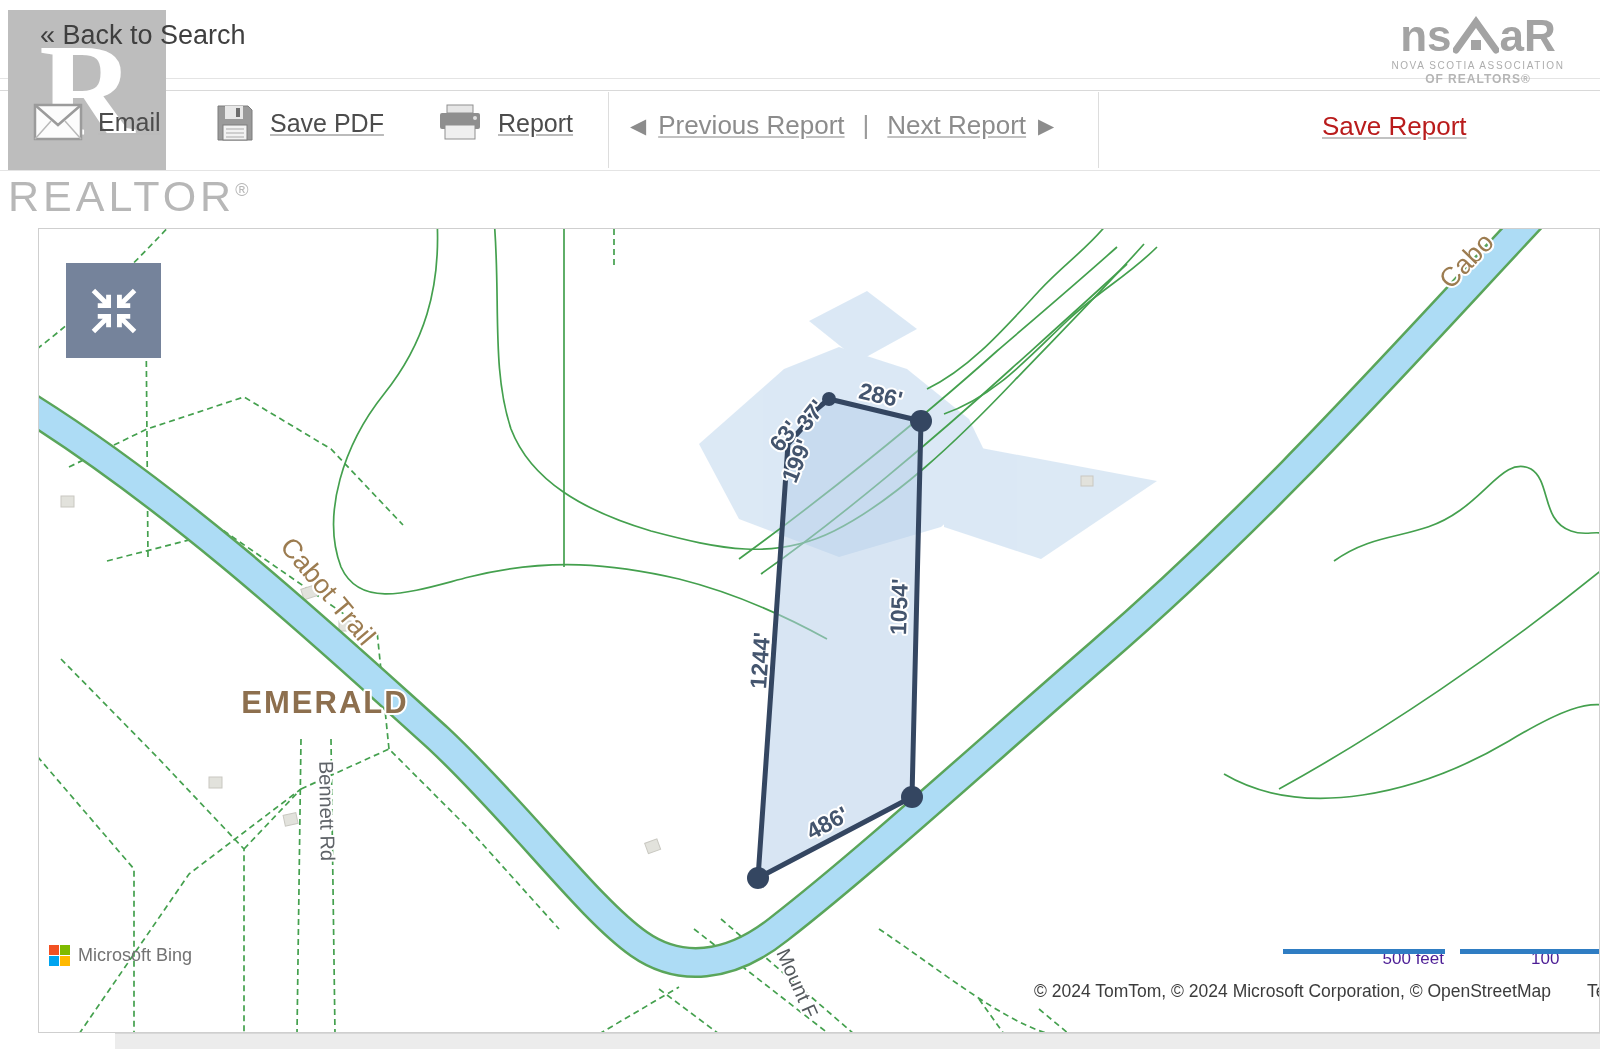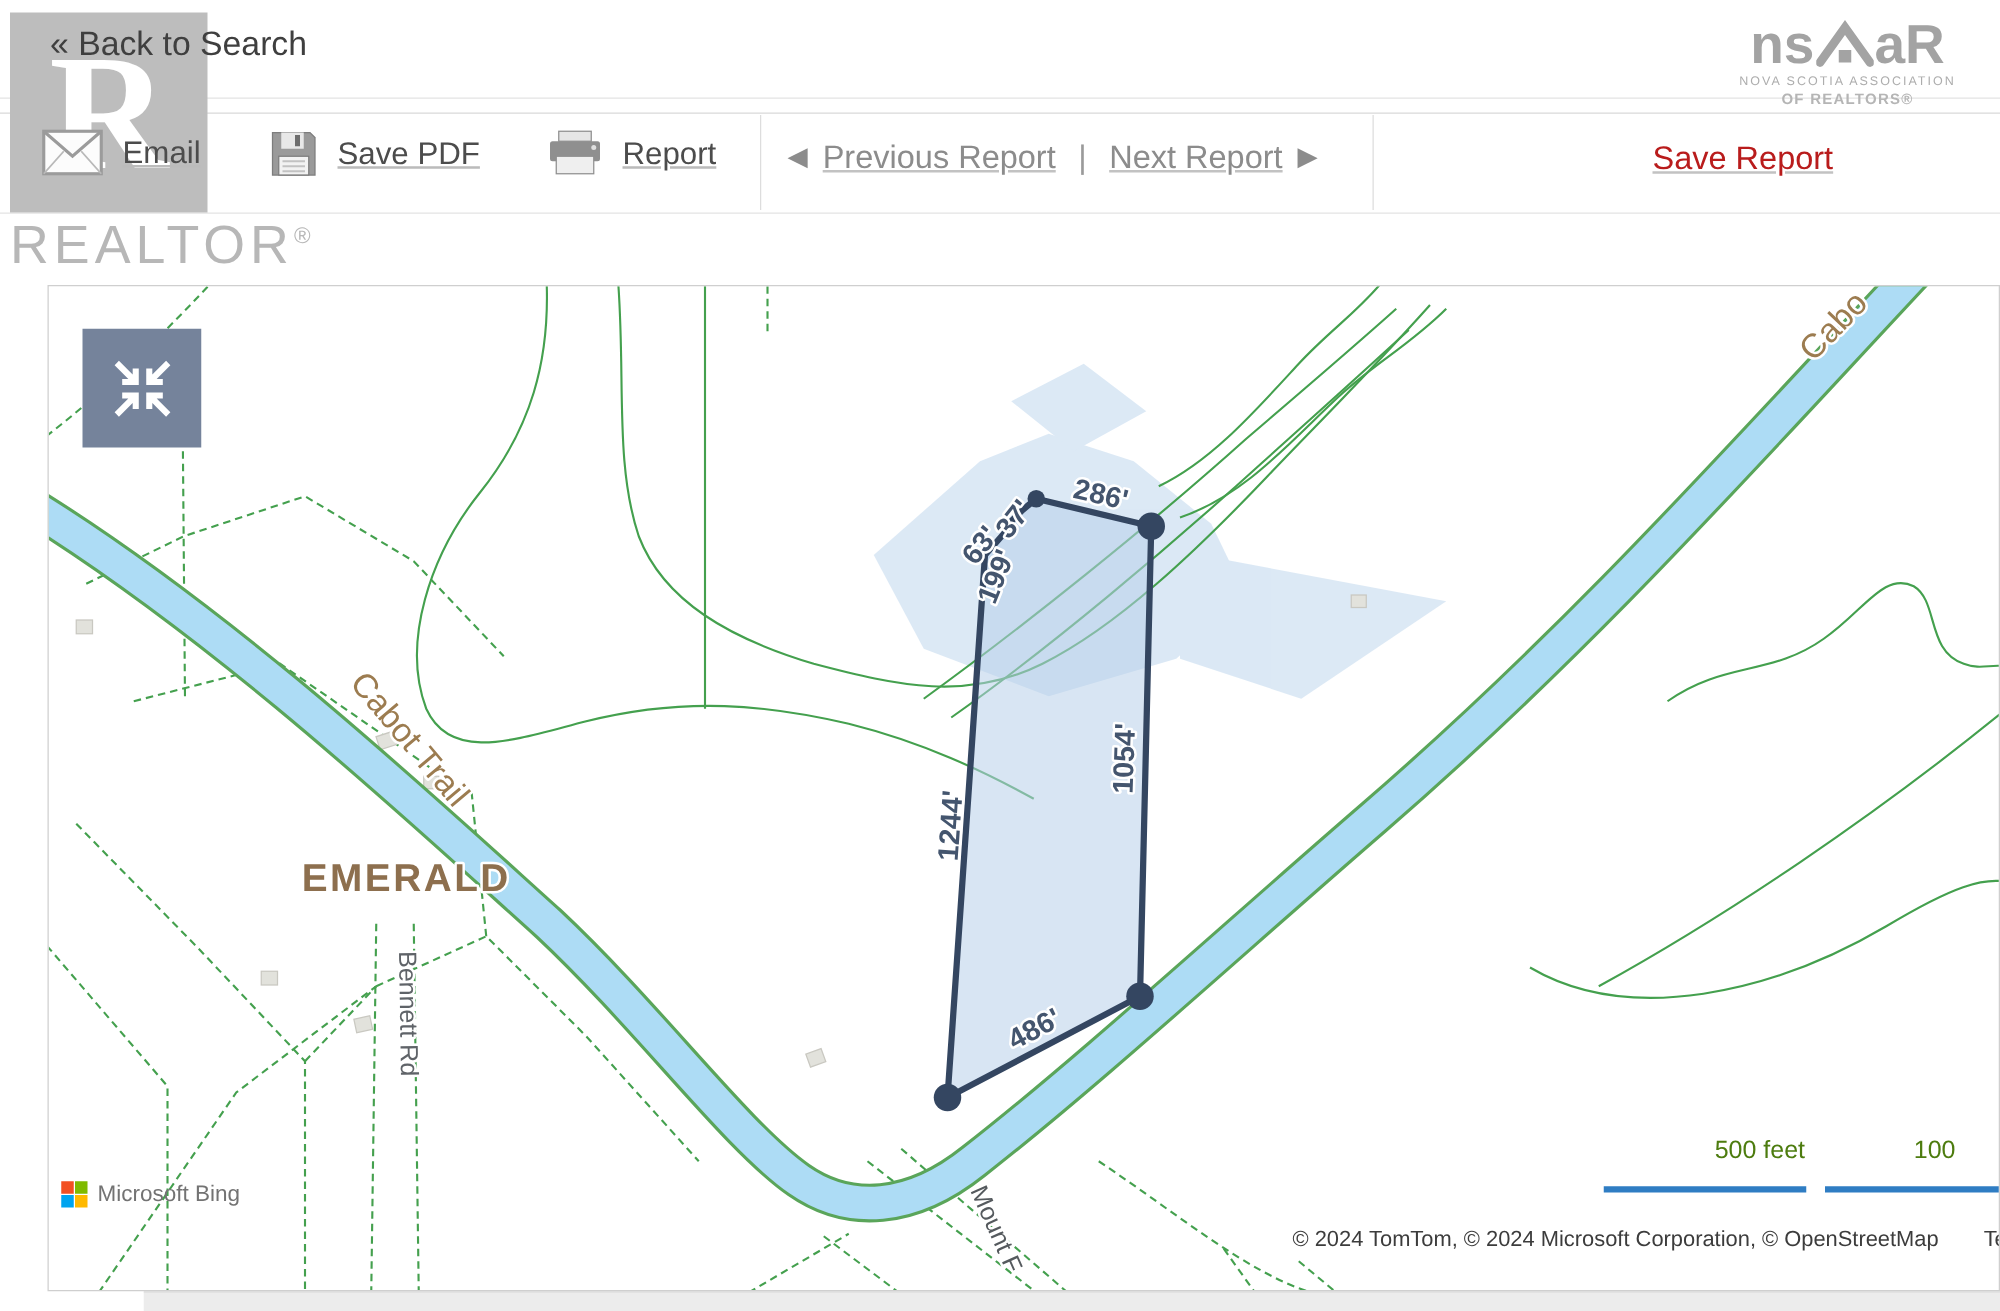--- a/index.html
+++ b/index.html
@@ -31,21 +31,21 @@
   .nsar .sub2{font-size:12px;font-weight:bold;letter-spacing:1px;color:#b5b5b5;margin-top:1px;}
   .map{position:absolute;left:38px;top:228px;width:1562px;height:805px;background:#fff;
        border:1px solid #cfcfcf;box-sizing:border-box;overflow:hidden;}
   .map svg.base{position:absolute;left:0;top:0;}
   .collapsebtn{position:absolute;left:27px;top:34px;width:95px;height:95px;background:#75839b;
                display:flex;align-items:center;justify-content:center;cursor:pointer;z-index:5;}
   .binglogo{position:absolute;left:10px;top:716px;display:flex;align-items:center;gap:8px;z-index:5;}
   .msgrid{width:21px;height:21px;display:grid;grid-template-columns:10px 10px;grid-template-rows:10px 10px;gap:1px;}
   .msgrid i{display:block;}
   .binglogo .bingtxt{font-size:18px;color:#737373;}
-  .scalelbl{position:absolute;top:680px;font-size:20px;color:#4d7c0f;z-index:5;}
+  .scalelbl{position:absolute;top:720px;font-size:17px;color:#4c1d95;z-index:5;}
   .scalebar{position:absolute;top:720px;height:5px;background:#2f7dc3;z-index:5;}
   .copyright{position:absolute;left:995px;top:752px;font-size:17.5px;color:#3c3c3c;z-index:5;white-space:nowrap;}
   .copyright .terms{margin-left:36px;cursor:pointer;}
   .bstrip{position:absolute;left:115px;top:1033px;width:1485px;height:16px;background:#ececec;
           border-top:1px solid #d8d8d8;}
   .maplab{paint-order:stroke;stroke:#ffffff;stroke-width:4px;stroke-linejoin:round;}
 </style>
 </head>
 <body>
 

